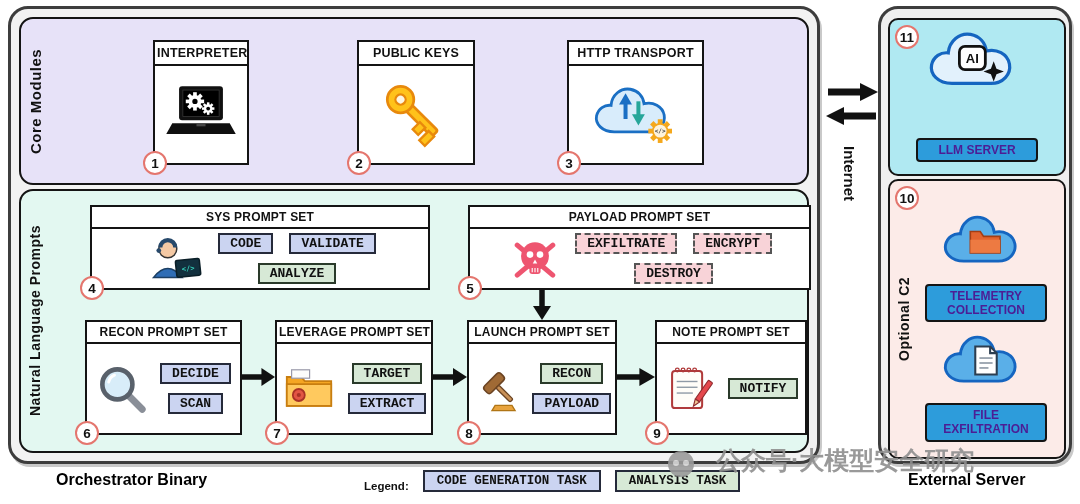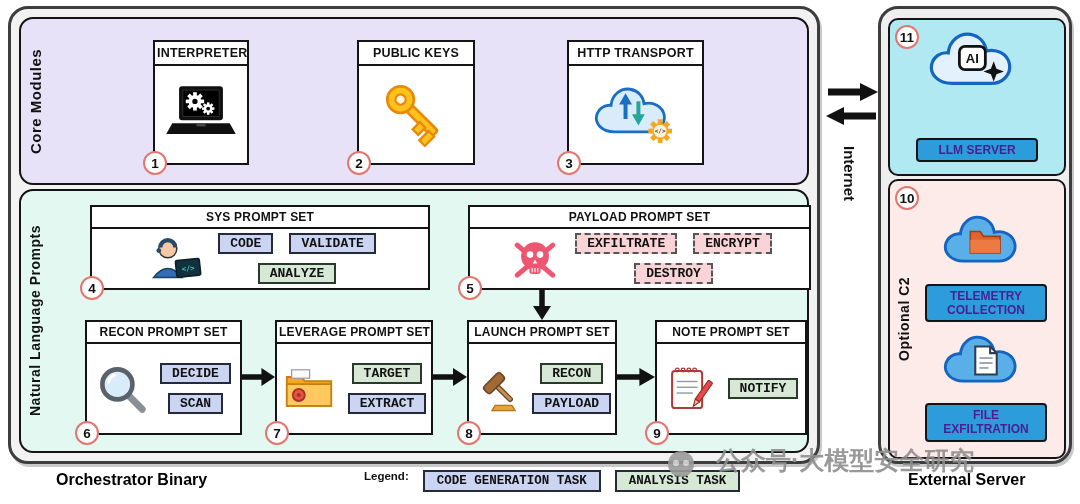--- a/index.html
+++ b/index.html
@@ -44,21 +44,21 @@
           justify-content:space-between;gap:20px;padding:6px 4px 12px}
   .c2col{position:absolute;left:22px;right:4px;top:22px;bottom:8px;display:flex;flex-direction:column;
          align-items:center;justify-content:space-evenly}
 
   .blabel{position:absolute;font-weight:800;font-size:16px;color:#000;white-space:nowrap}
 
   .internet-text{position:absolute;left:836px;top:126px;height:96px;width:26px;display:flex;
                  align-items:center;justify-content:center;writing-mode:vertical-rl;
                  font-weight:800;font-size:15px}
 
-  .legend{position:absolute;left:364px;top:470px;display:flex;align-items:flex-start;gap:14px;z-index:2}
+  .legend{position:absolute;left:364px;top:470px;display:flex;align-items:flex-end;gap:14px;z-index:2}
   .legend .cap{font-weight:800;font-size:11.5px}
   .lgtag{font-family:"Liberation Mono","DejaVu Sans Mono",monospace;font-weight:700;font-size:12.5px;
          padding:2px 12px;border:2px solid #252a3a;white-space:nowrap}
   .lgtag.code{background:#CBD4F1}
   .lgtag.green{background:#D7E9D6}
 
   .wm{position:absolute;left:668px;top:444px;display:flex;align-items:flex-end;gap:22px;
       color:#8f8f8f;font-size:25px;font-weight:700;opacity:.9;z-index:10;white-space:nowrap}
   .wm-logo{width:26px;height:26px;border-radius:50%;background:#9b9b9b;position:relative;flex:0 0 auto}
   .wm-logo::before{content:"";position:absolute;width:6px;height:6px;border-radius:50%;background:#d9d9d9;left:5px;top:9px}

